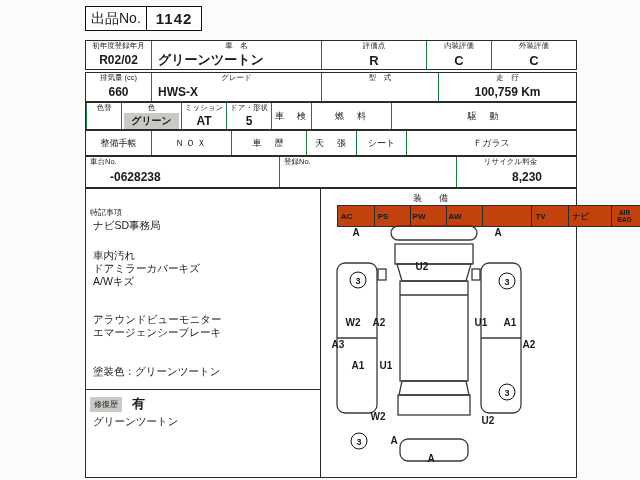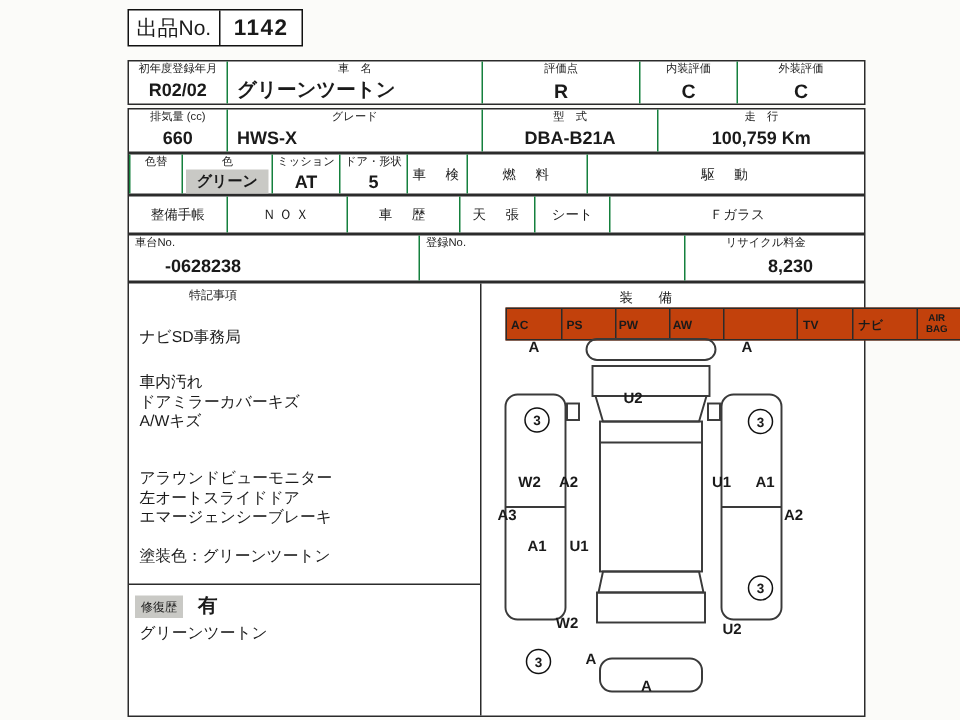--- a/index.html
+++ b/index.html
@@ -17,21 +17,21 @@
 
   
   #lotbox { position:absolute; left:85px; top:6px; height:25px; display:flex; align-items:stretch; border:1.5px solid #111; background:#fff; box-sizing:border-box; }
   #lotbox .lotlbl { display:flex; align-items:center; font-size:14px; padding:0 5px; }
   #lotbox .lotnum { display:flex; align-items:center; border-left:1.5px solid #111; font-size:15px; font-weight:bold; letter-spacing:1px; padding:0 9px; }
 
   
   #lower { position:absolute; left:85px; top:188px; width:492px; height:290px; border:1px solid #2b2b2b; background:#fff; display:flex; box-sizing:border-box; }
   #notes-col { position:relative; width:235px; border-right:1px solid #2b2b2b; box-sizing:border-box; }
   #right-col { position:relative; flex:1; }
-  .notes-header { position:absolute; left:4px; top:2px; font-size:8px;margin-left:36px; }
+  .notes-header { position:absolute; left:4px; top:18px; font-size:8px; }
   .ngroup { position:absolute; left:7px; font-size:10.5px; line-height:13px; white-space:nowrap; }
   #divider { position:absolute; left:0; right:0; top:200px; border-top:1px solid #2b2b2b; }
   #repair-line { position:absolute; left:4px; top:206px; display:flex; align-items:center; }
   #repair-line .rlbl { background:#c9c9c5; font-size:8px; padding:2px 4px; }
   #repair-line .rval { font-size:13px; font-weight:bold; margin-left:10px; }
   #repair-detail { position:absolute; left:7px; top:226px; font-size:10.5px; }
 
   
   #equip-header { position:absolute; left:92px; top:3px; font-size:9px; letter-spacing:4px; }
   #equip-strip { position:absolute; left:16px; top:16px; height:20px; display:flex; border:1px solid #2b2b2b; background:#c2410c; box-sizing:content-box;gap:19px; }
@@ -82,21 +82,20 @@
     <div class="cell first" style="width:65px">
       <div class="lbl">排気量 (cc)</div>
       <div class="val">660</div>
     </div>
     <div class="cell" style="width:170px">
       <div class="lbl">グレード</div>
       <div class="val left">HWS-X</div>
     </div>
     <div class="cell" style="width:117px">
       <div class="lbl">型　式</div>
-      <div class="val">DBA-B21A</div>
     </div>
     <div class="cell" style="flex:1">
       <div class="lbl">走　行</div>
       <div class="val">100,759 Km</div>
     </div>
   </div>
 
   <div class="row" style="left:85px;top:102px;width:492px;height:28px">
     <div class="cell" style="width:35px">
       <div class="lbl">色替</div>
@@ -171,21 +170,20 @@
       <div class="ngroup" style="top:30px">
         <div>ナビSD事務局</div>
       </div>
       <div class="ngroup" style="top:60px">
         <div>車内汚れ</div>
         <div>ドアミラーカバーキズ</div>
         <div>A/Wキズ</div>
       </div>
       <div class="ngroup" style="top:124px">
         <div>アラウンドビューモニター</div>
-        <div>左オートスライドドア</div>
         <div>エマージェンシーブレーキ</div>
       </div>
       <div class="ngroup" style="top:176px">
         <div>塗装色：グリーンツートン</div>
       </div>
 
       <div id="divider"></div>
       <div id="repair-line">
         <span class="rlbl">修復歴</span>
         <span class="rval">有</span>

